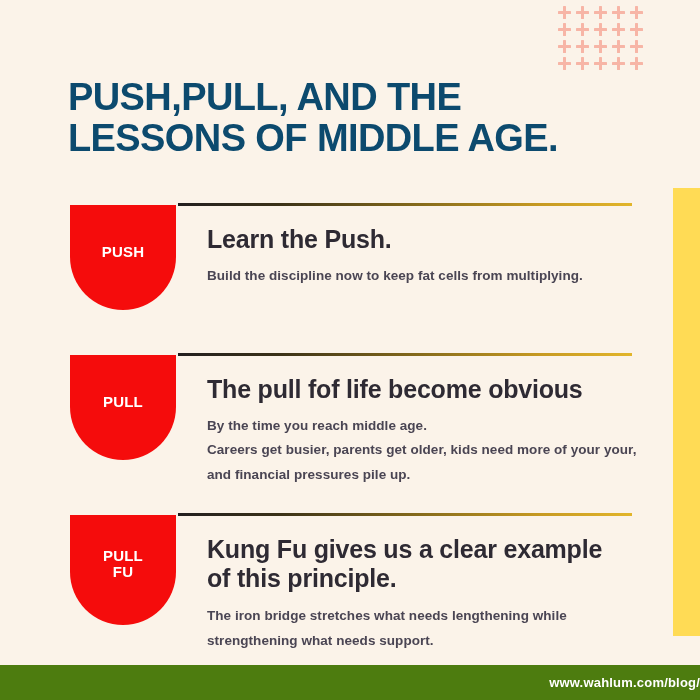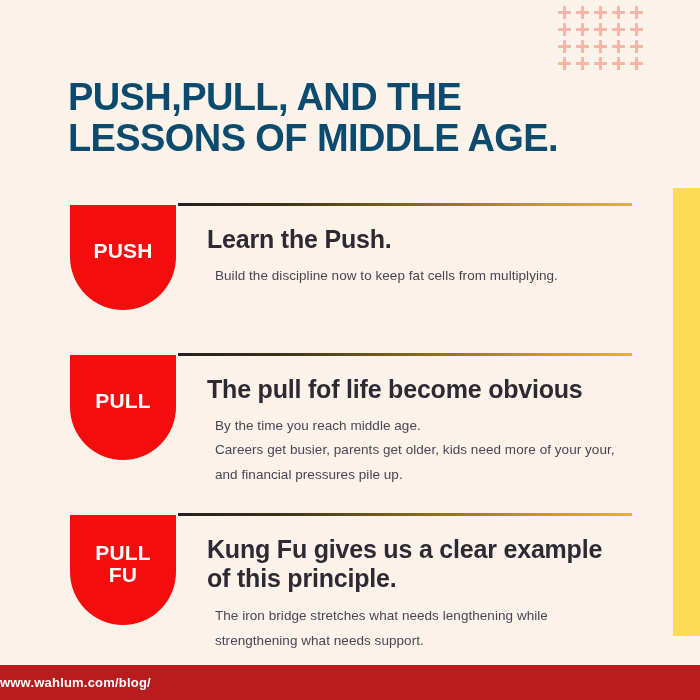--- a/index.html
+++ b/index.html
@@ -107,21 +107,21 @@
     text-align: center;
     box-sizing: border-box;
     padding-bottom: 12px;
   }
   #card-row-0 .badge { height: 105px; }
   #card-row-1 .badge { height: 105px; justify-content: center; }
   #card-row-2 .badge { height: 110px; }
 
   .badge-label {
     color: #FFFFFF;
-    font-size: 21px;
+    font-size: 15px;
     font-weight: 800;
     line-height: 1.05;
     letter-spacing: 0.2px;
     white-space: pre-line;
   }
 
   .rule {
     position: absolute;
     left: 178px;
     top: 0;
@@ -140,40 +140,40 @@
     color: #2E2A33;
     font-size: 25px;
     font-weight: 800;
     line-height: 1.14;
     letter-spacing: -0.2px;
     margin: 0 0 10px 0;
   }
   .card-text {
     color: #4A4553;
     font-size: 13.5px;
-    font-weight: 400;
+    font-weight: 700;
     line-height: 1.82;
     letter-spacing: 0.05px;
-    margin: 8px;
+    margin: 0;
     white-space: pre-line;
   }
   #card-row-2 .card-body { width: 420px; }
   #card-row-2 .card-title { margin-bottom: 12px; }
 
   
   #footer {
     position: absolute;
     left: 0;
     bottom: 0;
     width: 700px;
     height: 35px;
-    background: #b91c1c;
+    background: #4d7c0f;
     display: flex;
     align-items: center;
-    justify-content: flex-start;
+    justify-content: flex-end;
   }
   #footer-url {
     color: #FFFFFF;
     font-size: 13px;
     font-weight: 700;
     letter-spacing: 0.2px;
   }
 </style>
 </head>
 <body>

